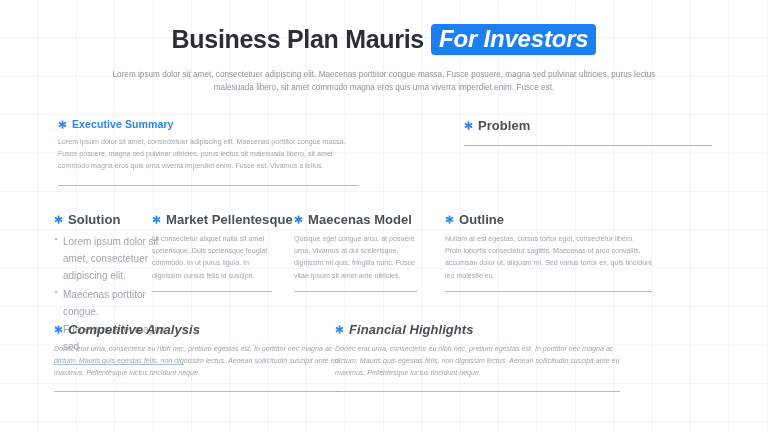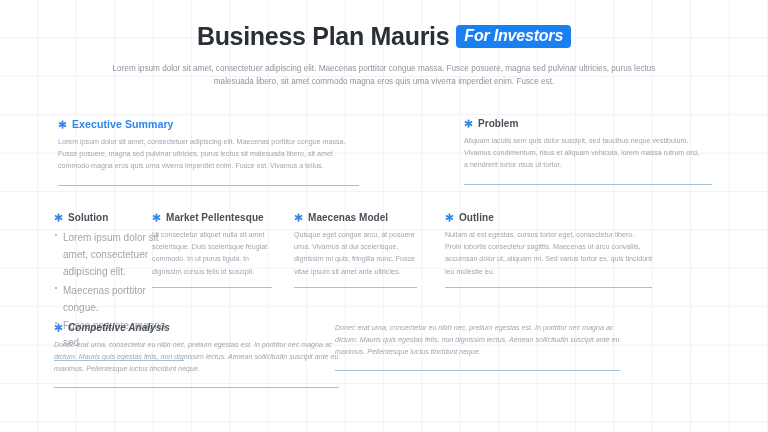--- a/index.html
+++ b/index.html
@@ -46,21 +46,21 @@
     color: #2a2f36;
     letter-spacing: -0.3px;
     line-height: 1;
   }
   .title-badge {
     display: inline-block;
     margin-left: 7px;
     padding: 3px 8px 4px 8px;
     background: #1a7ff0;
     color: #ffffff;
-    font-size: 16px;
+    font-size: 24px;
     font-weight: bold;
     font-style: italic;
     line-height: 1;
     border-radius: 4px;
     letter-spacing: -0.2px;
   }
   .subtitle {
     margin: 13px auto 0 auto;
     width: 560px;
     font-size: 8.2px;
@@ -76,21 +76,21 @@
     gap: 5px;
     margin-bottom: 6px;
   }
   .ast {
     flex: 0 0 auto;
     width: 9px;
     height: 9px;
     display: block;
   }
   .sec-title {
-    font-size: 10px;
+    font-size: 13px;
     font-weight: bold;
     color: #4a5058;
     letter-spacing: 0.05px;
     white-space: nowrap;
   }
   .sec-title.accent {
     color: #2f86e8;
     font-size: 10.6px;
   }
   .body-text {
@@ -213,21 +213,20 @@
       <div class="sec-head">
         <svg class="ast" viewBox="0 0 24 24" aria-hidden="true">
           <g fill="#2f86e8">
             <rect x="9.6" y="1" width="4.8" height="22" rx="1.2"></rect>
             <rect x="9.6" y="1" width="4.8" height="22" rx="1.2" transform="rotate(60 12 12)"></rect>
             <rect x="9.6" y="1" width="4.8" height="22" rx="1.2" transform="rotate(120 12 12)"></rect>
           </g>
         </svg>
         <span class="sec-title">Problem</span>
       </div>
-      <div class="body-text">Aliquam iaculis sem quis dolor suscipit, sed faucibus neque vestibulum. Vivamus condimentum, risus et aliquam vehicula, lorem massa rutrum orci, a hendrerit tortor risus ut tortor.</div>
       <div class="rule"></div>
     </div>
 
   </div>
 
   <div class="row2">
 
     <div class="col2 c2a">
       <div class="inner">
         <div class="sec-head">
@@ -313,19 +312,29 @@
             <rect x="9.6" y="1" width="4.8" height="22" rx="1.2" transform="rotate(120 12 12)"></rect>
           </g>
         </svg>
         <span class="sec-title">Competitive Analysis</span>
       </div>
       <div class="body-text">Donec erat urna, consectetur eu nibh nec, pretium egestas est. In porttitor nec magna ac dictum. Mauris quis egestas felis, non dignissim lectus. Aenean sollicitudin suscipit ante eu maximus. Pellentesque luctus tincidunt neque.</div>
       <div class="rule"></div>
     </div>
 
     <div class="c3b">
+      <div class="sec-head">
+        <svg class="ast" viewBox="0 0 24 24" aria-hidden="true">
+          <g fill="#2f86e8">
+            <rect x="9.6" y="1" width="4.8" height="22" rx="1.2"></rect>
+            <rect x="9.6" y="1" width="4.8" height="22" rx="1.2" transform="rotate(60 12 12)"></rect>
+            <rect x="9.6" y="1" width="4.8" height="22" rx="1.2" transform="rotate(120 12 12)"></rect>
+          </g>
+        </svg>
+        <span class="sec-title">Financial Highlights</span>
+      </div>
       <div class="body-text">Donec erat urna, consectetur eu nibh nec, pretium egestas est. In porttitor nec magna ac dictum. Mauris quis egestas felis, non dignissim lectus. Aenean sollicitudin suscipit ante eu maximus. Pellentesque luctus tincidunt neque.</div>
       <div class="rule"></div>
     </div>
 
   </div>
 
 </div>
 
 </body></html>

